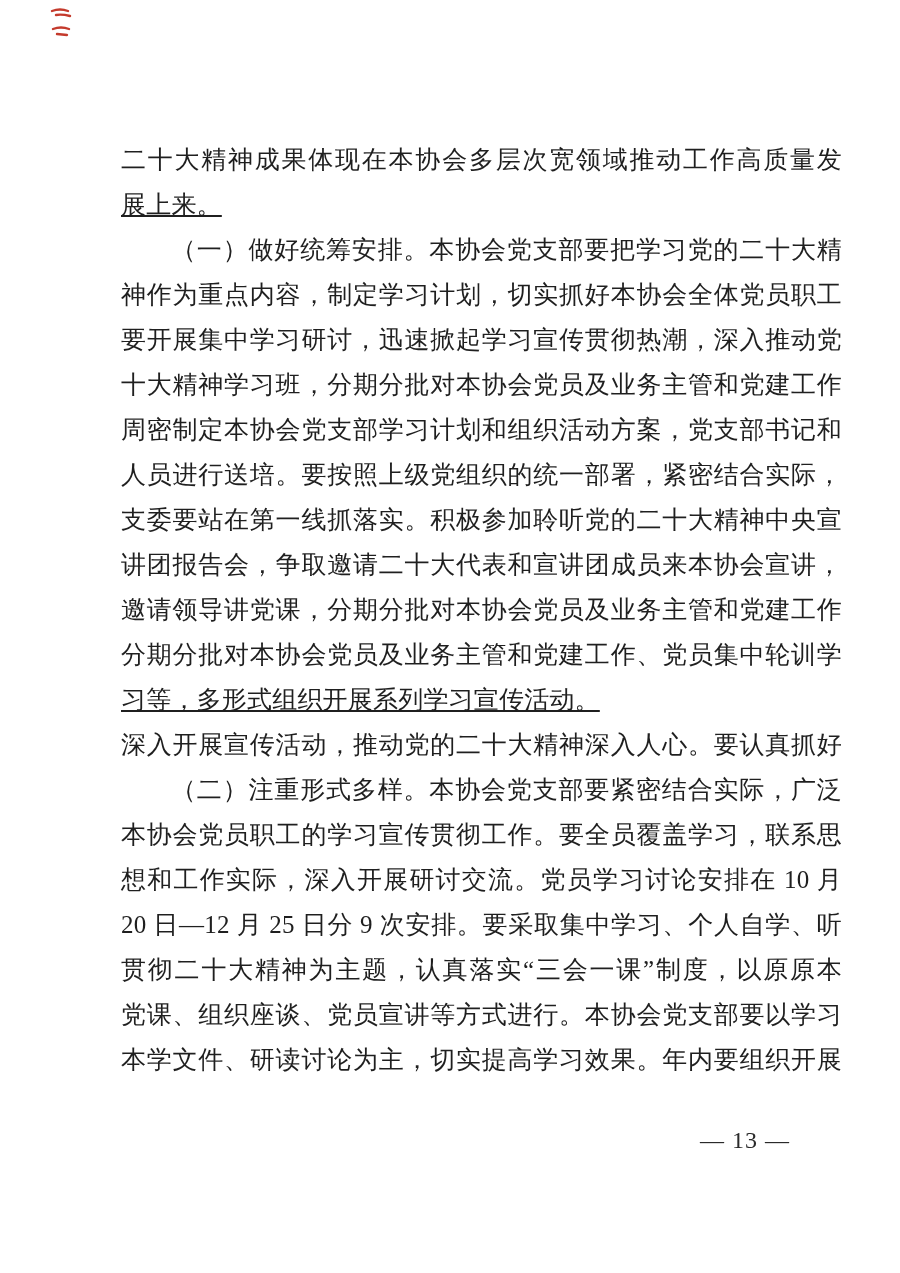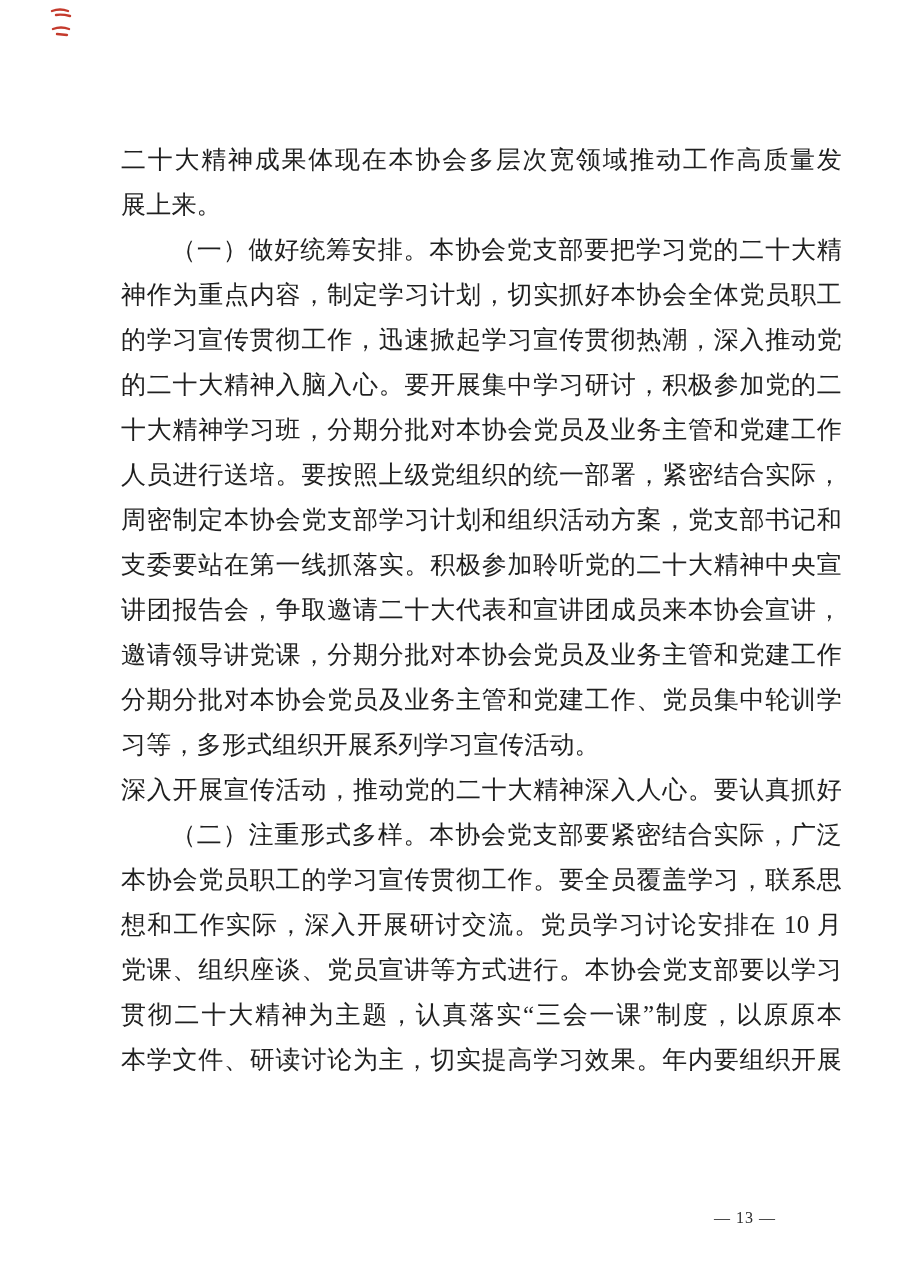--- a/index.html
+++ b/index.html
@@ -28,35 +28,36 @@
     color: #1f1f1f;
     letter-spacing: 0.2px;
     text-align: justify;
     text-align-last: justify;
     white-space: nowrap;
     overflow: visible;
   }
   .line.no-justify {
     text-align: right;
     text-align-last: left;
+    text-decoration: underline;
   }
   .line.indent {
     text-indent: 50px;
   }
   .line b {
     font-weight: 400;
   }
   #page-footer {
     position: absolute;
     left: 660px;
-    top: 1198px;
+    top: 1120px;
     width: 122px;
     height: 40px;
     line-height: 40px;
-    font-size: 16px;
+    font-size: 24px;
     color: #2a2a2a;
     text-align: center;
     letter-spacing: 1px;
   }
   #red-marks {
     position: absolute;
     left: 24px;
     top: 5px;
     width: 40px;
     height: 40px;
@@ -73,37 +74,37 @@
   </svg>
 
   <div id="text-block" style="color: rgb(31, 31, 31);">
       <div>
         <div class="line"><span>二十大精神成果体现在本协会多层次宽领域推动工作高质量发</span></div>
         <div class="line no-justify"><span>展上来。</span></div>
       </div>
       <div>
         <div class="line indent"><b>（一）做好统筹安排。</b><span>本协会党支部要把学习党的二十大精</span></div>
         <div class="line"><span>神作为重点内容，制定学习计划，切实抓好本协会全体党员职工</span></div>
-        <div class="line"><span>的学习宣传贯彻工作，迅速掀起学习宣传贯彻热潮，深入推动党</span></div>
-        <div class="line"><span>的二十大精神入脑入心。要开展集中学习研讨，积极参加党的二</span></div>
+        <div class="line"><span>要开展集中学习研讨，迅速掀起学习宣传贯彻热潮，深入推动党</span></div>
         <div class="line"><span>十大精神学习班，分期分批对本协会党员及业务主管和党建工作</span></div>
+        <div class="line"><span>周密制定本协会党支部学习计划和组织活动方案，党支部书记和</span></div>
         <div class="line"><span>人员进行送培。要按照上级党组织的统一部署，紧密结合实际，</span></div>
-        <div class="line"><span>周密制定本协会党支部学习计划和组织活动方案，党支部书记和</span></div>
         <div class="line"><span>支委要站在第一线抓落实。积极参加聆听党的二十大精神中央宣</span></div>
         <div class="line"><span>讲团报告会，争取邀请二十大代表和宣讲团成员来本协会宣讲，</span></div>
         <div class="line"><span>邀请领导讲党课，分期分批对本协会党员及业务主管和党建工作</span></div>
         <div class="line"><span>分期分批对本协会党员及业务主管和党建工作、党员集中轮训学</span></div>
         <div class="line no-justify"><span>习等，多形式组织开展系列学习宣传活动。</span></div>
       </div>
       <div>
         <div class="line"><span>深入开展宣传活动，推动党的二十大精神深入人心。要认真抓好</span></div>
         <div class="line indent"><b>（二）注重形式多样。</b><span>本协会党支部要紧密结合实际，广泛</span></div>
         <div class="line"><span>本协会党员职工的学习宣传贯彻工作。要全员覆盖学习，联系思</span></div>
         <div class="line"><span>想和工作实际，深入开展研讨交流。党员学习讨论安排在 10 月</span></div>
+        <div class="line"><span>20 日—12 月 25 日分 9 次安排。要采取集中学习、个人自学、听</span></div>
+        <div class="line"><span>贯彻二十大精神为主题，认真落实“三会一课”制度，以原原本</span></div>
         <div class="line"><span>党课、组织座谈、党员宣讲等方式进行。本协会党支部要以学习</span></div>
-        <div class="line"><span>贯彻二十大精神为主题，认真落实“三会一课”制度，以原原本</span></div>
         <div class="line"><span>本学文件、研读讨论为主，切实提高学习效果。年内要组织开展</span></div>
       </div>
     </div>
 
   <div id="page-footer">— 13 —</div>
 
 </div>
 
 </body></html>

